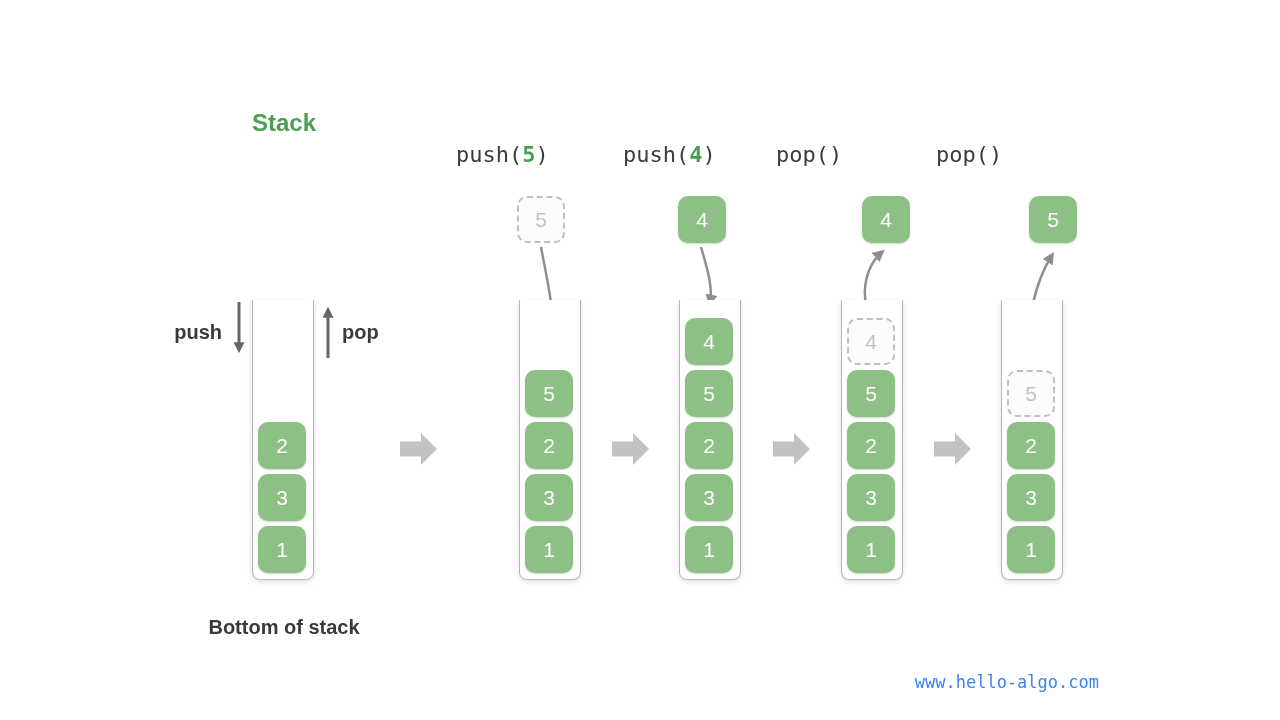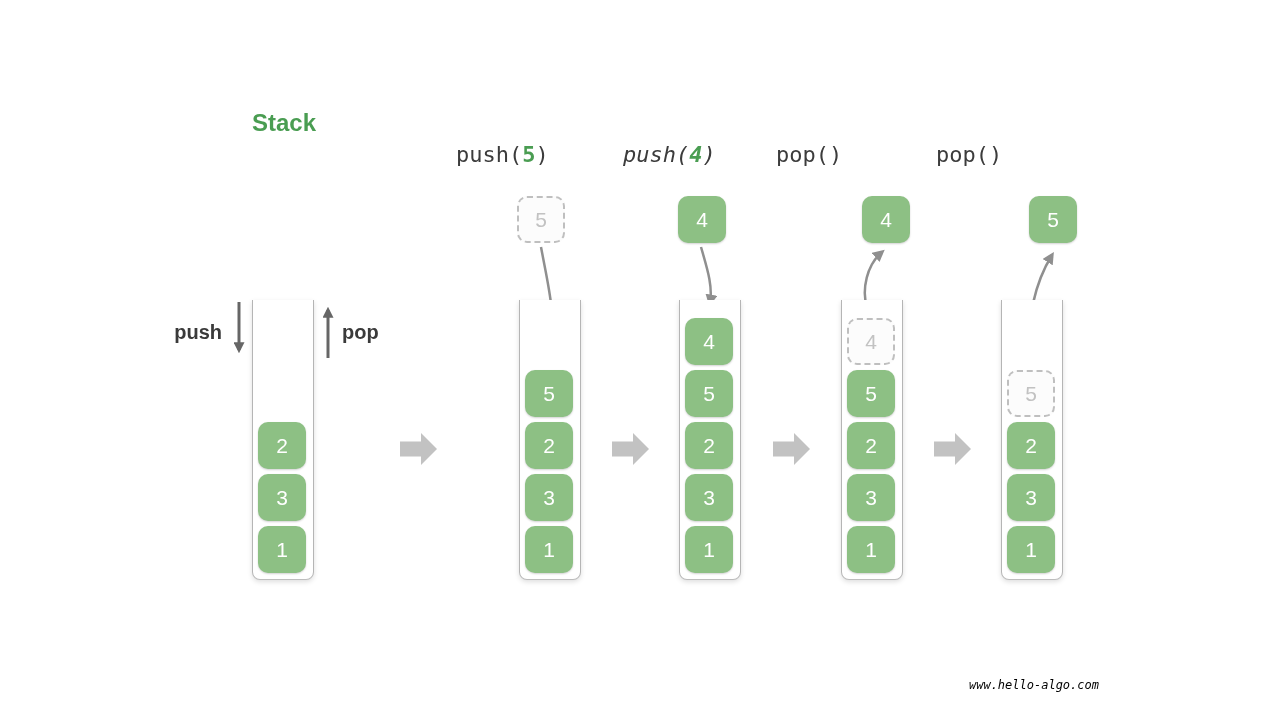--- a/index.html
+++ b/index.html
@@ -32,21 +32,21 @@
     display:flex;align-items:center;justify-content:center;
     font-size:21px;box-sizing:border-box;
     box-shadow:0 1px 2px rgba(0,0,0,0.18);
   }
   .cell.ghost{
     background:#fcfcfc;border:2px dashed #bfbfbf;color:var(--ghost-gray,#c2c2c2);
     box-shadow:none;
   }
   .floating{left:auto;position:absolute;}
   .watermark{
-    font-family:"DejaVu Sans Mono", monospace;font-size:12px;color:#000000;font-style:italic;
+    font-family:"DejaVu Sans Mono", monospace;font-size:17px;color:#3b82f6;
   }
   svg.overlay{position:absolute;left:0;top:0;pointer-events:none;}
 </style>
 </head>
 <body>
 
 <div class="canvas">
 
   <svg class="overlay" width="1280" height="720" viewBox="0 0 1280 720">
     <defs>
@@ -73,24 +73,25 @@
     <polygon points="934,441.5 955,441.5 955,433 971,449 955,465 955,456.5 934,456.5" fill="#c2c2c2"></polygon>
   </svg>
 
   <div class="abs title" style="left:229px;top:109px;width:110px;">Stack</div>
 
 
   <div class="abs lbl" style="left:150px;top:321px;width:72px;text-align:right;">push</div>
 
   <div class="abs lbl" style="left:342px;top:321px;width:60px;text-align:left;">pop</div>
 
+  <div class="abs lbl" style="left:164px;top:616px;width:240px;">Bottom of stack</div>
 
   <div class="abs op-label" style="left:456px;top:142px;width:220px;"><span>push(</span><span class="op-arg">5</span><span>)</span></div>
 
-  <div class="abs op-label" style="left:623px;top:142px;width:220px;font-style:italic;"><span>push(</span><span class="op-arg">4</span><span>)</span></div>
+  <div class="abs op-label" style="left:623px;top:142px;width:220px;"><span>push(</span><span class="op-arg">4</span><span>)</span></div>
 
   <div class="abs op-label" style="left:776px;top:142px;width:220px;"><span>pop()</span><span class="op-arg"></span><span></span></div>
 
   <div class="abs op-label" style="left:936px;top:142px;width:220px;"><span>pop()</span><span class="op-arg"></span><span></span></div>
 
   <div class="cell floating ghost" style="left:517px;top:196px;">5</div>
   <div class="cell floating" style="left:678px;top:196px;">4</div>
   <div class="cell floating" style="left:862px;top:196px;">4</div>
   <div class="cell floating" style="left:1029px;top:196px;">5</div>
 

